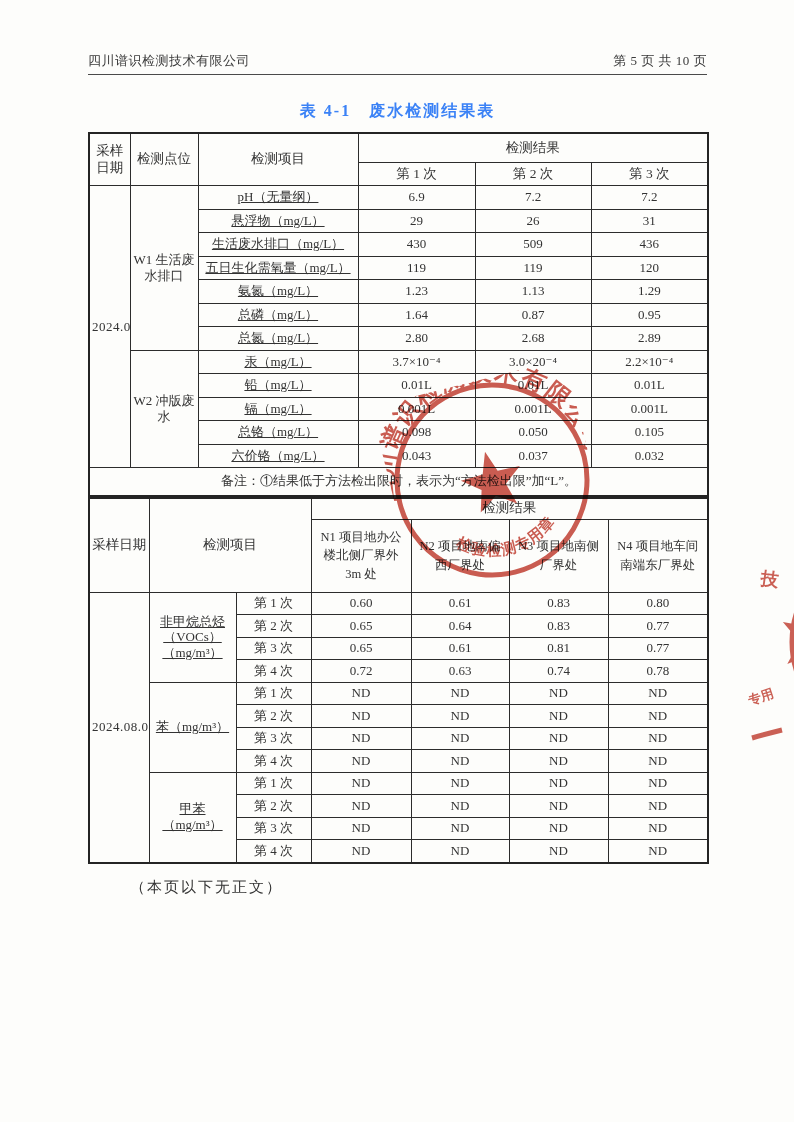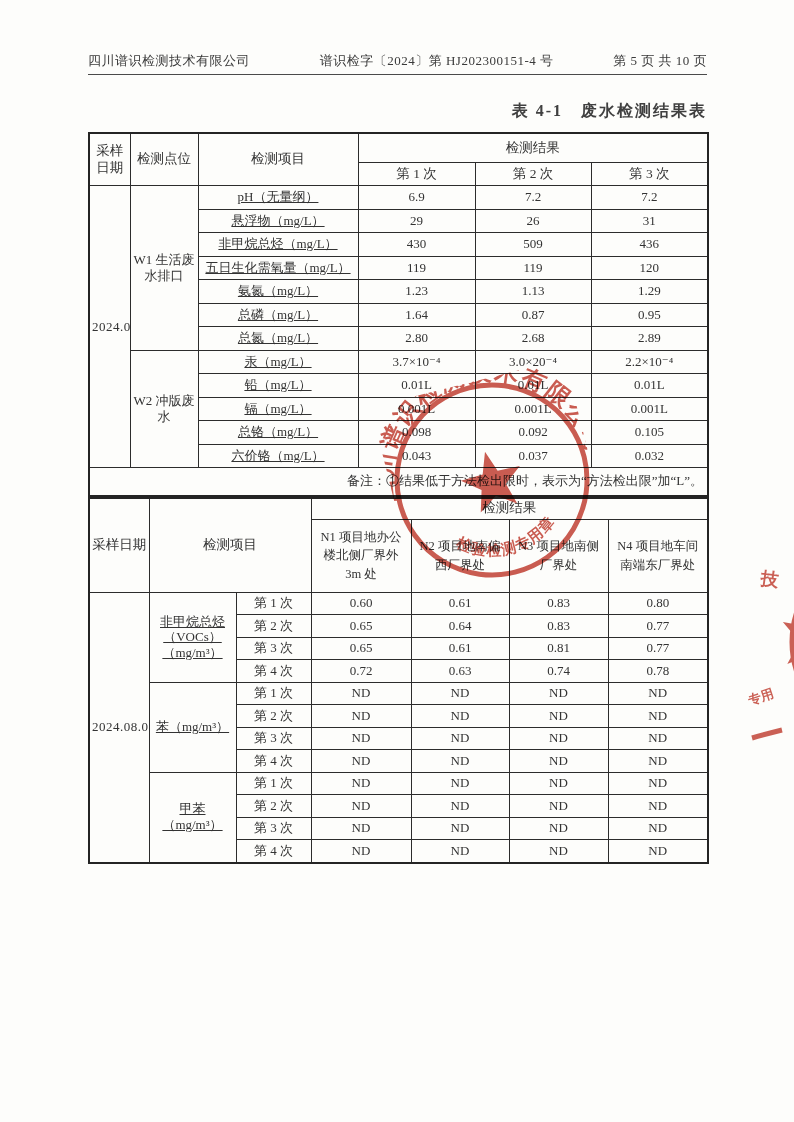--- a/index.html
+++ b/index.html
@@ -15,41 +15,41 @@
   .doc-header {
     display:flex; justify-content:space-between; align-items:flex-end;
     margin-top:52px; font-size:13px; color:#3a3a3a;
     padding-bottom:4px; border-bottom:1.5px solid #4a4a4a;
     letter-spacing:0.5px;
   }
   .doc-header .mid { margin-left:10px; }
 
   
   .tbl-title {
-    text-align:right; font-weight:bold; font-size:16px;
-    margin:26px 0 10px 0; letter-spacing:2px; color:#404040;
+    text-align:center; font-weight:bold; font-size:16px;
+    margin:26px 0 10px 0; letter-spacing:2px; color:#3b82f6;
   }
   .tbl-title.t2 { margin-top:22px; }
 
   
   table { border-collapse:collapse; width:619px; table-layout:fixed; }
   table.result { border:2px solid #242424; }
   th, td {
     border:1px solid #2c2c2c; text-align:center; vertical-align:middle;
     font-size:13px; font-weight:normal; padding:1px 2px; height:20px;
     line-height:1.2; color:#333; overflow:hidden;
   }
   thead th { font-size:13.5px; }
   #t1 thead tr.hrow1 th { height:26px; }
   #t1 thead tr.hrow2 th { height:20px; }
   #t2 thead tr.hrow1 th { height:18px; }
   #t2 thead tr.hrow2 th { height:68px; font-size:12.5px; line-height:1.45; padding:2px 4px; }
   td.item { font-size:13px;text-decoration:underline; }
   td.date { font-size:13px; letter-spacing:0.5px; }
-  td.note { text-align:right; padding:3px 4px 3px 5px; font-size:13px; height:22px; }
+  td.note { text-align:center; padding:3px 4px 3px 5px; font-size:13px; height:22px; }
   #t1 tbody td { height:20.5px; }
   #t2 tbody td { height:19.5px; }
 
   .footer-note { margin-top:14px; padding-left:42px; font-size:15px; letter-spacing:2px; color:#333; }
 
   
   .stamp-main {
     position:absolute; left:392px; top:380px; width:200px; height:200px;
     transform:rotate(-14deg); opacity:0.82; mix-blend-mode:multiply;
     pointer-events:none;
@@ -60,21 +60,20 @@
   }
 </style>
 </head>
 <body>
 
 <div class="page">
   <div class="content">
 
     <div class="doc-header">
       <span>四川谱识检测技术有限公司</span>
-      <span class="mid">谱识检字〔2024〕第 HJ202300151-4 号</span>
       <span>第 5 页 共 10 页</span>
     </div>
 
     <div class="tbl-title">表 4-1　废水检测结果表</div>
 
     <table class="result" id="t1">
       <colgroup>
         <col style="width:41px">
           <col style="width:68px">
           <col style="width:160px">
@@ -104,21 +103,21 @@
             <td>7.2</td>
             <td>7.2</td>
           </tr>
           <tr>
             <td class="item">悬浮物（mg/L）</td>
             <td>29</td>
             <td>26</td>
             <td>31</td>
           </tr>
           <tr>
-            <td class="item">非甲烷总烃（mg/L）</td>
+            <td class="item">生活废水排口（mg/L）</td>
             <td>430</td>
             <td>509</td>
             <td>436</td>
           </tr>
           <tr>
             <td class="item">五日生化需氧量（mg/L）</td>
             <td>119</td>
             <td>119</td>
             <td>120</td>
           </tr>
@@ -155,21 +154,21 @@
           </tr>
           <tr>
             <td class="item">镉（mg/L）</td>
             <td>0.001L</td>
             <td>0.001L</td>
             <td>0.001L</td>
           </tr>
           <tr>
             <td class="item">总铬（mg/L）</td>
             <td>0.098</td>
-            <td>0.092</td>
+            <td>0.050</td>
             <td>0.105</td>
           </tr>
           <tr>
             <td class="item">六价铬（mg/L）</td>
             <td>0.043</td>
             <td>0.037</td>
             <td>0.032</td>
           </tr>
           <tr>
             <td colspan="6" class="note">备注：①结果低于方法检出限时，表示为“方法检出限”加“L”。</td>
@@ -286,20 +285,21 @@
           <tr>
             <td>第 4 次</td>
             <td>ND</td>
             <td>ND</td>
             <td>ND</td>
             <td>ND</td>
           </tr>
         </tbody>
     </table>
 
+    <div class="footer-note">（本页以下无正文）</div>
   </div>
 
   <svg class="stamp-main" viewBox="-100 -100 200 200">
     <defs>
       <path id="arcTop" d="M -80 60 A 100 100 0 1 1 80 60" fill="none"></path>
       <path id="arcBottom" d="M -60 46 A 76 76 0 0 0 60 46" fill="none"></path>
     </defs>
     <circle cx="0" cy="0" r="95" fill="none" stroke="#c0392b" stroke-width="5"></circle>
     <path d="M0,-32 L7.7,-10.7 L30.4,-9.9 L12.5,4.1 L18.8,25.9 L0,13.2 L-18.8,25.9 L-12.5,4.1 L-30.4,-9.9 L-7.7,-10.7 Z" transform="translate(0,3)" fill="#c0392b"></path>
     <text fill="#c0392b" font-size="24" font-weight="bold" letter-spacing="2">

